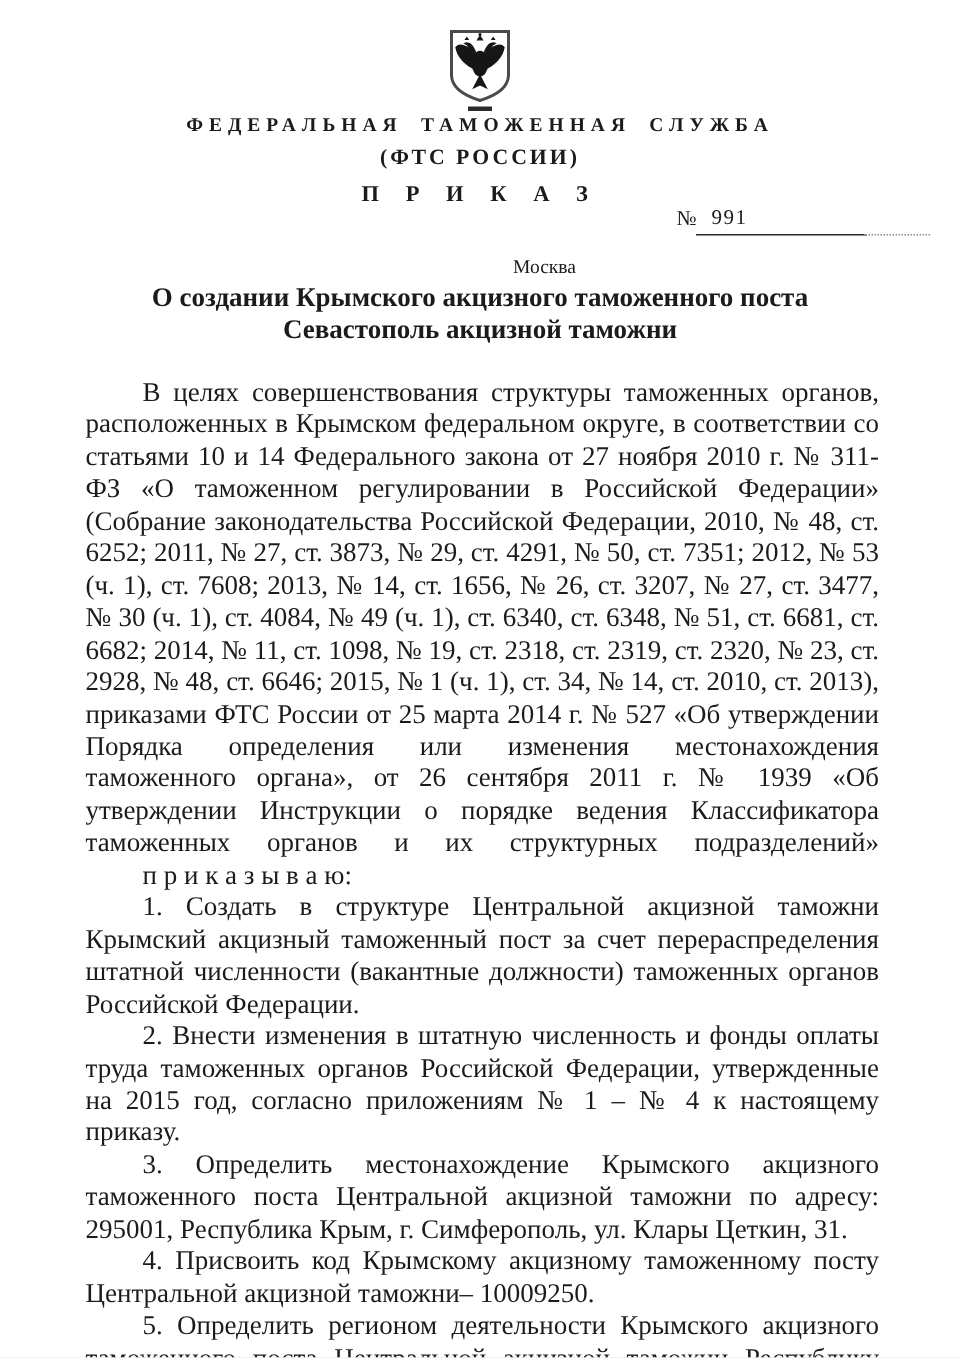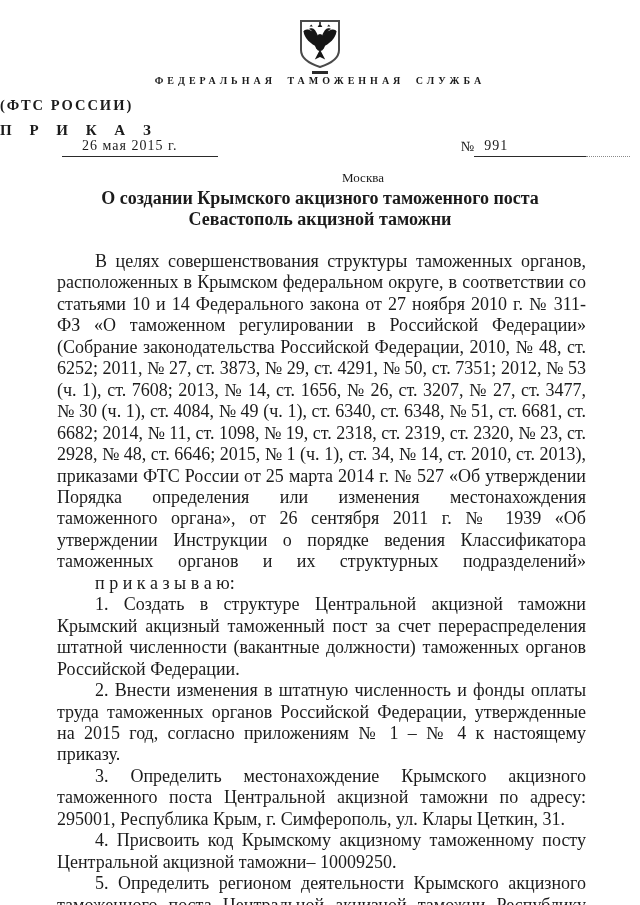--- a/index.html
+++ b/index.html
@@ -14,39 +14,39 @@
   }
   
   .emblem-wrap{
     position:absolute;top:19px;left:0;width:100%;
     display:flex;flex-direction:column;align-items:center;
   }
   .emblem-wrap svg{display:block;}
   .emblem-dash{width:16px;height:3px;background:#2a2a2a;margin-top:2px;}
   .org-name{
     position:absolute;top:75px;left:0;width:100%;
-    text-align:center;font-weight:bold;font-size:10px;
+    text-align:center;font-weight:bold;font-size:13px;
     letter-spacing:4px;word-spacing:5px;white-space:nowrap;
   }
   .org-abbr{
     position:absolute;top:97px;left:0;width:100%;
-    font-weight:bold;font-size:14.5px;letter-spacing:2px;
+    text-align:center;font-weight:bold;font-size:14.5px;letter-spacing:2px;
   }
   .doc-type{
     position:absolute;top:122px;left:0;width:100%;
-    font-weight:bold;font-size:15px;letter-spacing:7px;
+    text-align:center;font-weight:bold;font-size:15px;letter-spacing:7px;
   }
   
   .meta-row{position:absolute;top:138px;left:0;width:100%;height:20px;font-size:14px;}
   .date-block{
     position:absolute;left:62px;width:156px;height:18px;
     border-bottom:1.5px solid #2a2a2a;
     text-indent:20px;letter-spacing:1px;
   }
-  .num-block{position:absolute;left:461px;height:18px;white-space:nowrap;}
+  .num-block{position:absolute;left:451px;height:18px;white-space:nowrap;}
   .num-label{display:inline-block;vertical-align:bottom;height:18px;}
   .num-underline{
     display:inline-block;vertical-align:bottom;height:18px;width:112px;
     border-bottom:1.5px solid #2a2a2a;text-indent:10px;letter-spacing:1px;
   }
   .num-dotted{
     display:inline-block;vertical-align:bottom;height:18px;width:44px;
     border-bottom:1.5px dotted #8a8a8a;
   }
   .city{
@@ -101,23 +101,20 @@
     </svg>
     <div class="emblem-dash"></div>
   </div>
 
   <div class="org-name">ФЕДЕРАЛЬНАЯ ТАМОЖЕННАЯ СЛУЖБА</div>
   <div class="org-abbr">(ФТС РОССИИ)</div>
 
   <div class="doc-type">П Р И К А З</div>
 
   <div class="meta-row">
-    <div class="date-block">
-      <span>26 мая 2015 г.</span>
-    </div>
     <div class="num-block">
       <span class="num-label">№</span><span class="num-underline">991</span><span class="num-dotted"></span>
     </div>
   </div>
 
   <div class="city">Москва</div>
 
   <div class="doc-title">
     <div>О создании Крымского акцизного таможенного поста</div>
     <div>Севастополь акцизной таможни</div>

